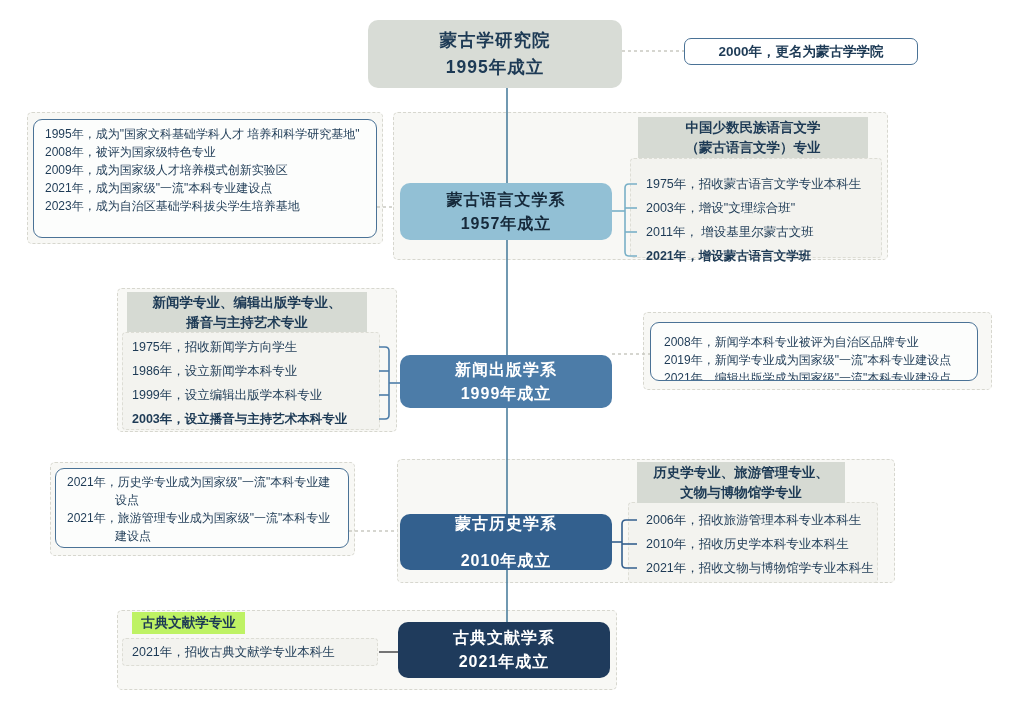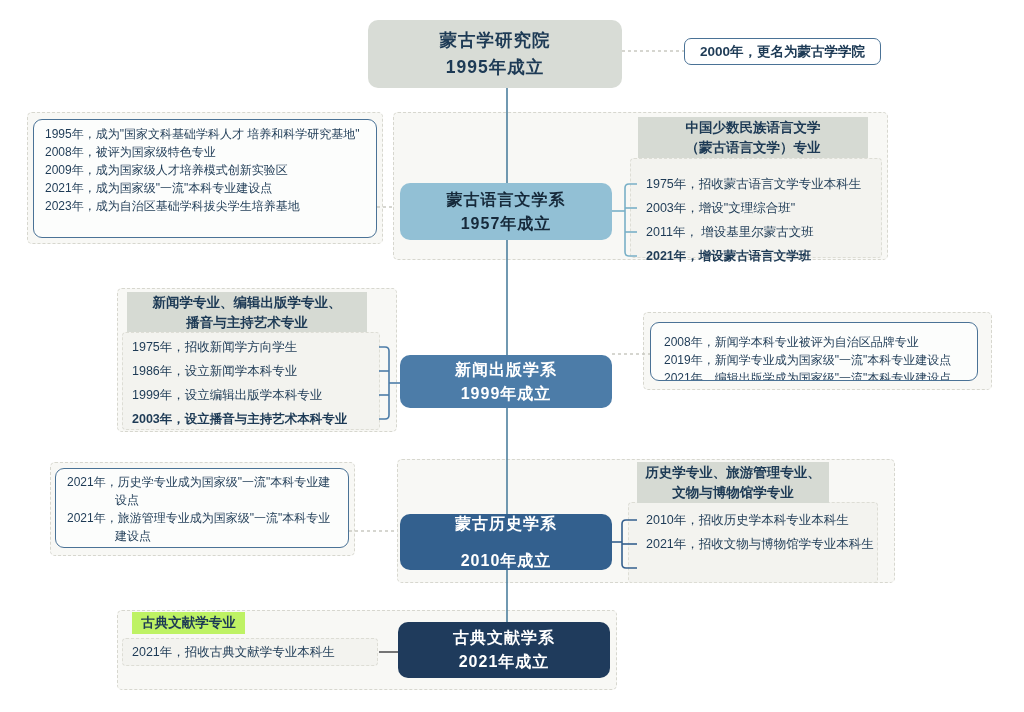--- a/index.html
+++ b/index.html
@@ -76,21 +76,21 @@
       <path d="M622 544 H637"></path>
       <path d="M612 542 H622"></path>
     </g>
     <path d="M379 652 H398" stroke="#4a4a4a" stroke-width="1.5" fill="none"></path>
   </svg>
 
   <div class="rootbox">
     <span>蒙古学研究院</span>
     <span>1995年成立</span>
   </div>
-  <div class="note" style="left:684px;top:38px;width:197px;height:27px;">
+  <div class="note" style="left:684px;top:38px;width:234px;height:27px;">
     <span>2000年，更名为蒙古学学院</span>
   </div>
 
   <div class="cbox" style="top:183px;height:57px;background:#92c0d5;color:#16293a;">
     <span>蒙古语言文学系</span>
     <span>1957年成立</span>
   </div>
   <div class="cbox" style="top:355px;height:53px;background:#4c7ca8;color:#ffffff;">
     <span>新闻出版学系</span>
     <span>1999年成立</span>
@@ -138,25 +138,26 @@
     <div class="ln">2008年，新闻学本科专业被评为自治区品牌专业</div>
     <div class="ln">2019年，新闻学专业成为国家级"一流"本科专业建设点</div>
     <div class="ln">2021年，编辑出版学成为国家级"一流"本科专业建设点</div>
   </div>
 
   <div class="callout s3" style="left:55px;top:468px;width:294px;height:80px;">
     <div class="ln">2021年，历史学专业成为国家级"一流"本科专业建设点</div>
     <div class="ln">2021年，旅游管理专业成为国家级"一流"本科专业建设点</div>
   </div>
 
-  <div class="hdr" style="left:637px;top:462px;width:192px;height:41px;">
+  <div class="hdr" style="left:637px;top:462px;width:208px;height:41px;">
     <div>历史学专业、旅游管理专业、</div>
     <div>文物与博物馆学专业</div>
   </div>
   <div class="rows" style="left:646px;top:508px;width:230px;height:72px;">
+    <div class="row">2006年，招收旅游管理本科专业本科生</div>
     <div class="row">2010年，招收历史学本科专业本科生</div>
     <div class="row">2021年，招收文物与博物馆学专业本科生</div>
   </div>
 
   <div class="hdr4" style="left:132px;top:612px;width:113px;height:22px;">
     <span>古典文献学专业</span>
   </div>
   <div class="rows" style="left:132px;top:640px;width:240px;height:24px;">
     <div class="row">2021年，招收古典文献学专业本科生</div>
   </div>

